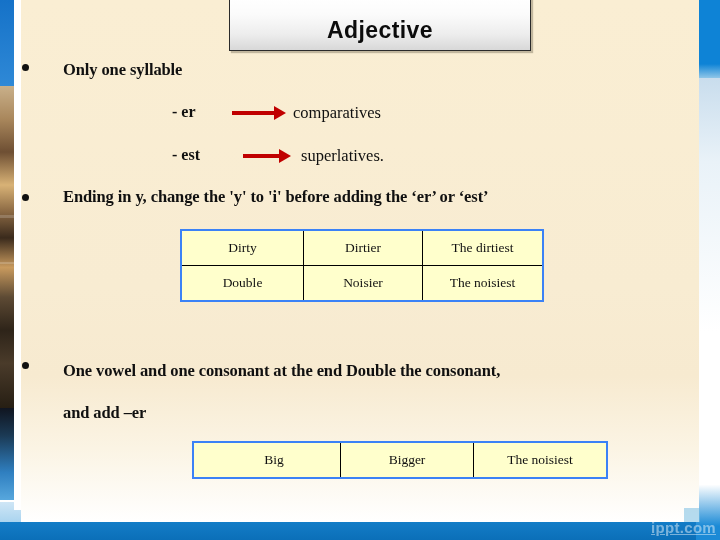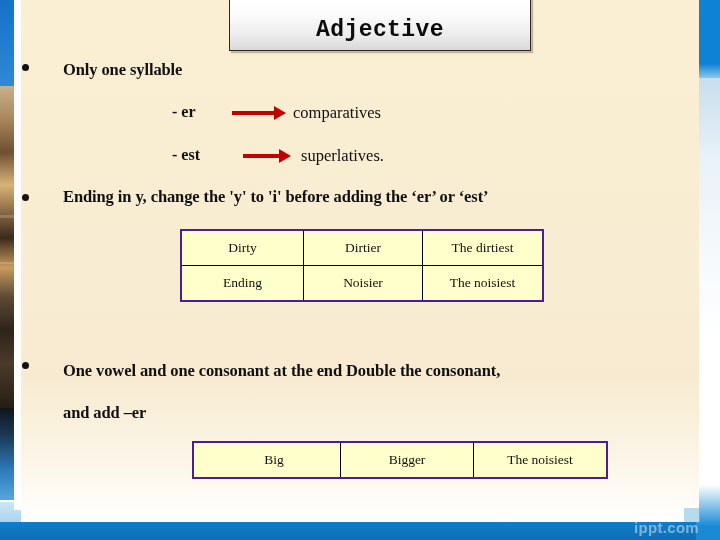--- a/index.html
+++ b/index.html
@@ -100,21 +100,21 @@
     width: 300px; height: 52px;
     background: linear-gradient(180deg, #ffffff 0%, #fbfbfb 32%, #ededed 70%, #d8d8d8 100%);
     border: 1px solid #2a2a2a;
     border-top: none;
     box-shadow: 2px 2px 1px rgba(90,80,60,0.35);
     display: flex;
     align-items: center;
     justify-content: center;
   }
   .title-text {
-    font-family: Liberation Mono, monospace;
+    font-family: Liberation Sans, sans-serif;
     font-size: 23px;
     font-weight: bold;
     color: #0c0c0c;
     letter-spacing: 0.4px;
     padding-top: 4px;
     margin-top: 8px;
   }
 
   
   .bullet-dot {
@@ -162,45 +162,46 @@
     border-top: 7px solid transparent;
     border-bottom: 7px solid transparent;
     border-left: 12px solid #C00000;
   }
 
   
   .tbl {
     position: absolute;
     border-collapse: collapse;
     background: #f97316;
-    border: 2px solid #4c1d95;
+    border: 2px solid #3b82f6;
     table-layout: fixed;
   }
   .tbl td {
     border: 1.5px solid #000000;
     background: #ffffcc;
     text-align: center;
     vertical-align: middle;
     font-family: "Liberation Serif", "DejaVu Serif", serif;
     font-size: 13.5px;
     font-weight: normal;
     color: #111111;
     height: 34px;
     padding: 0 4px;
   }
 
   
   .watermark {
     position: absolute;
-    right: 21px; bottom: 4px;
+    right: 4px; bottom: 4px;
     font-family: "Liberation Sans", sans-serif;
     font-size: 15px;
     font-weight: bold;
     color: rgba(255,255,255,0.45);
     letter-spacing: 0.3px;
+    text-decoration: underline;
   }
   .wm-square {
     position: absolute;
     right: 20px; bottom: 18px;
     width: 16px; height: 14px;
     background: rgba(120,190,225,0.55);
   }
 </style>
 </head>
 <body>
@@ -248,21 +249,21 @@
   <div class="body-text" style="left:63px; top:187px;">Ending in y, change the 'y' to 'i' before adding the ‘er’ or ‘est’</div>
 
   <table class="tbl" style="left:180px; top:229px; width:334px;">
     <tbody>
         <tr>
       <td style="width:113px;">Dirty</td>
       <td style="width:110px;">Dirtier</td>
       <td style="width:111px;">The dirtiest</td>
     </tr>
     <tr>
-      <td>Ending</td>
+      <td>Double</td>
       <td>Noisier</td>
       <td>The noisiest</td>
     </tr>
   </tbody>
     </table>
 
   <div class="bullet-dot" style="left:22px; top:362px;"></div>
   <div class="body-text" style="left:63px; top:403px;">and add –er</div>
   <div class="body-text" style="left:63px; top:361px;">One vowel and one consonant at the end Double the consonant,</div>
 

